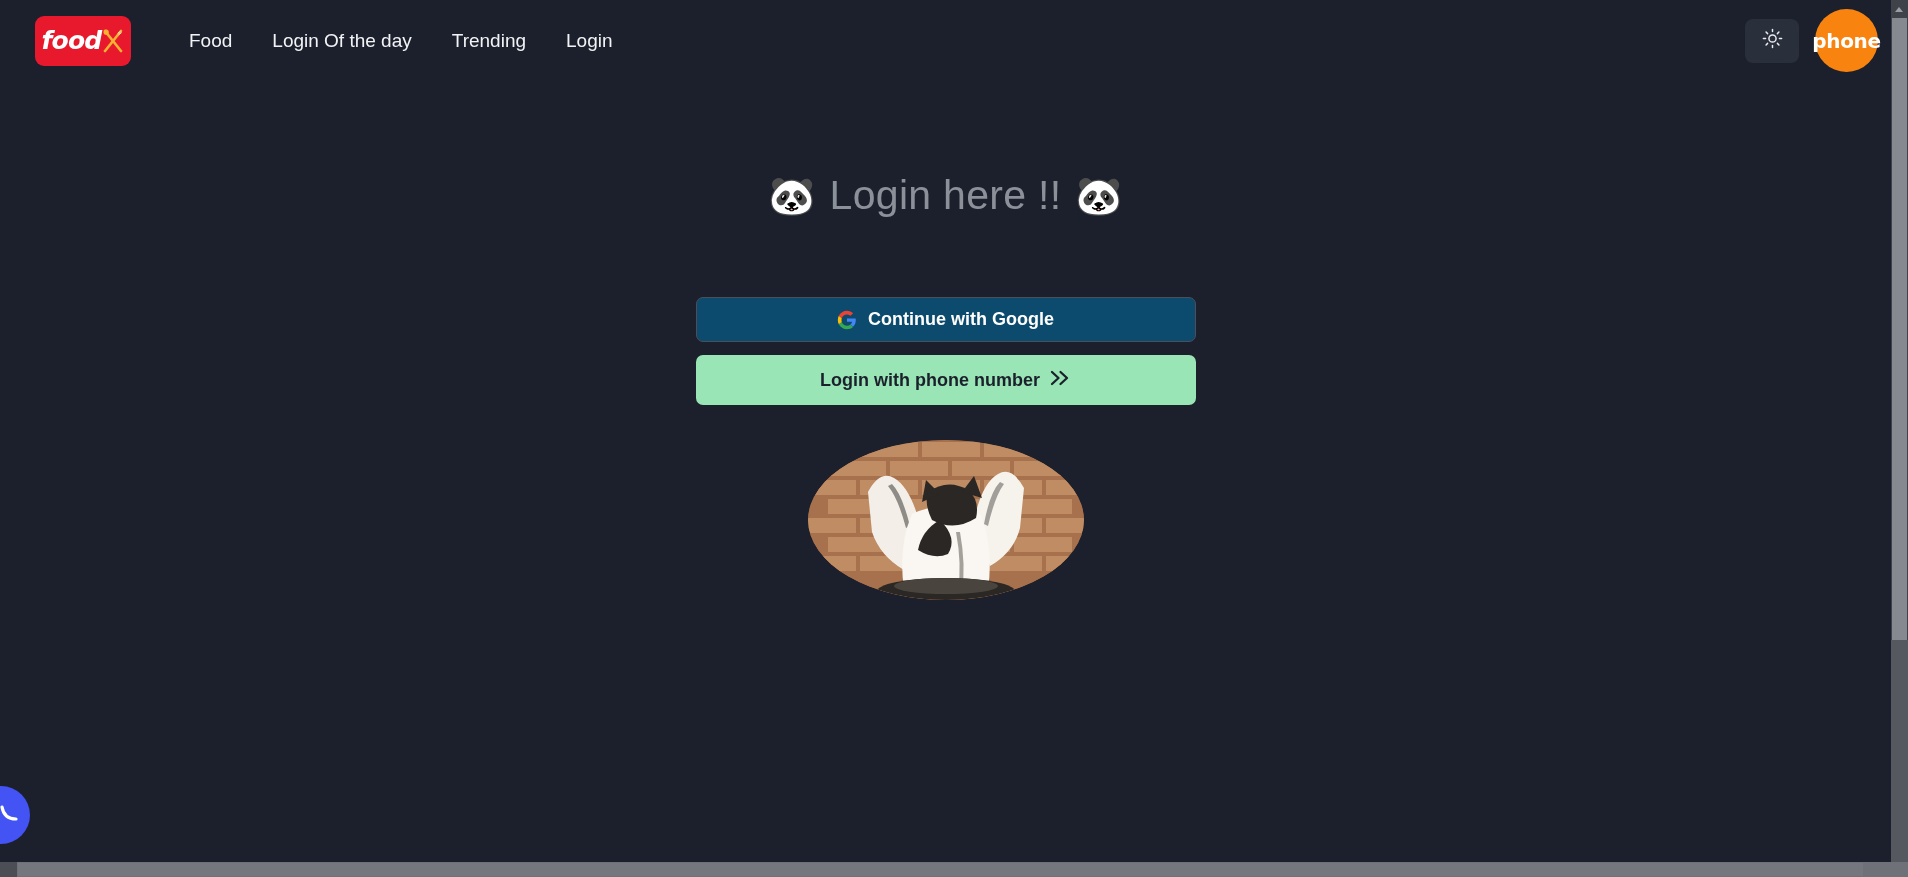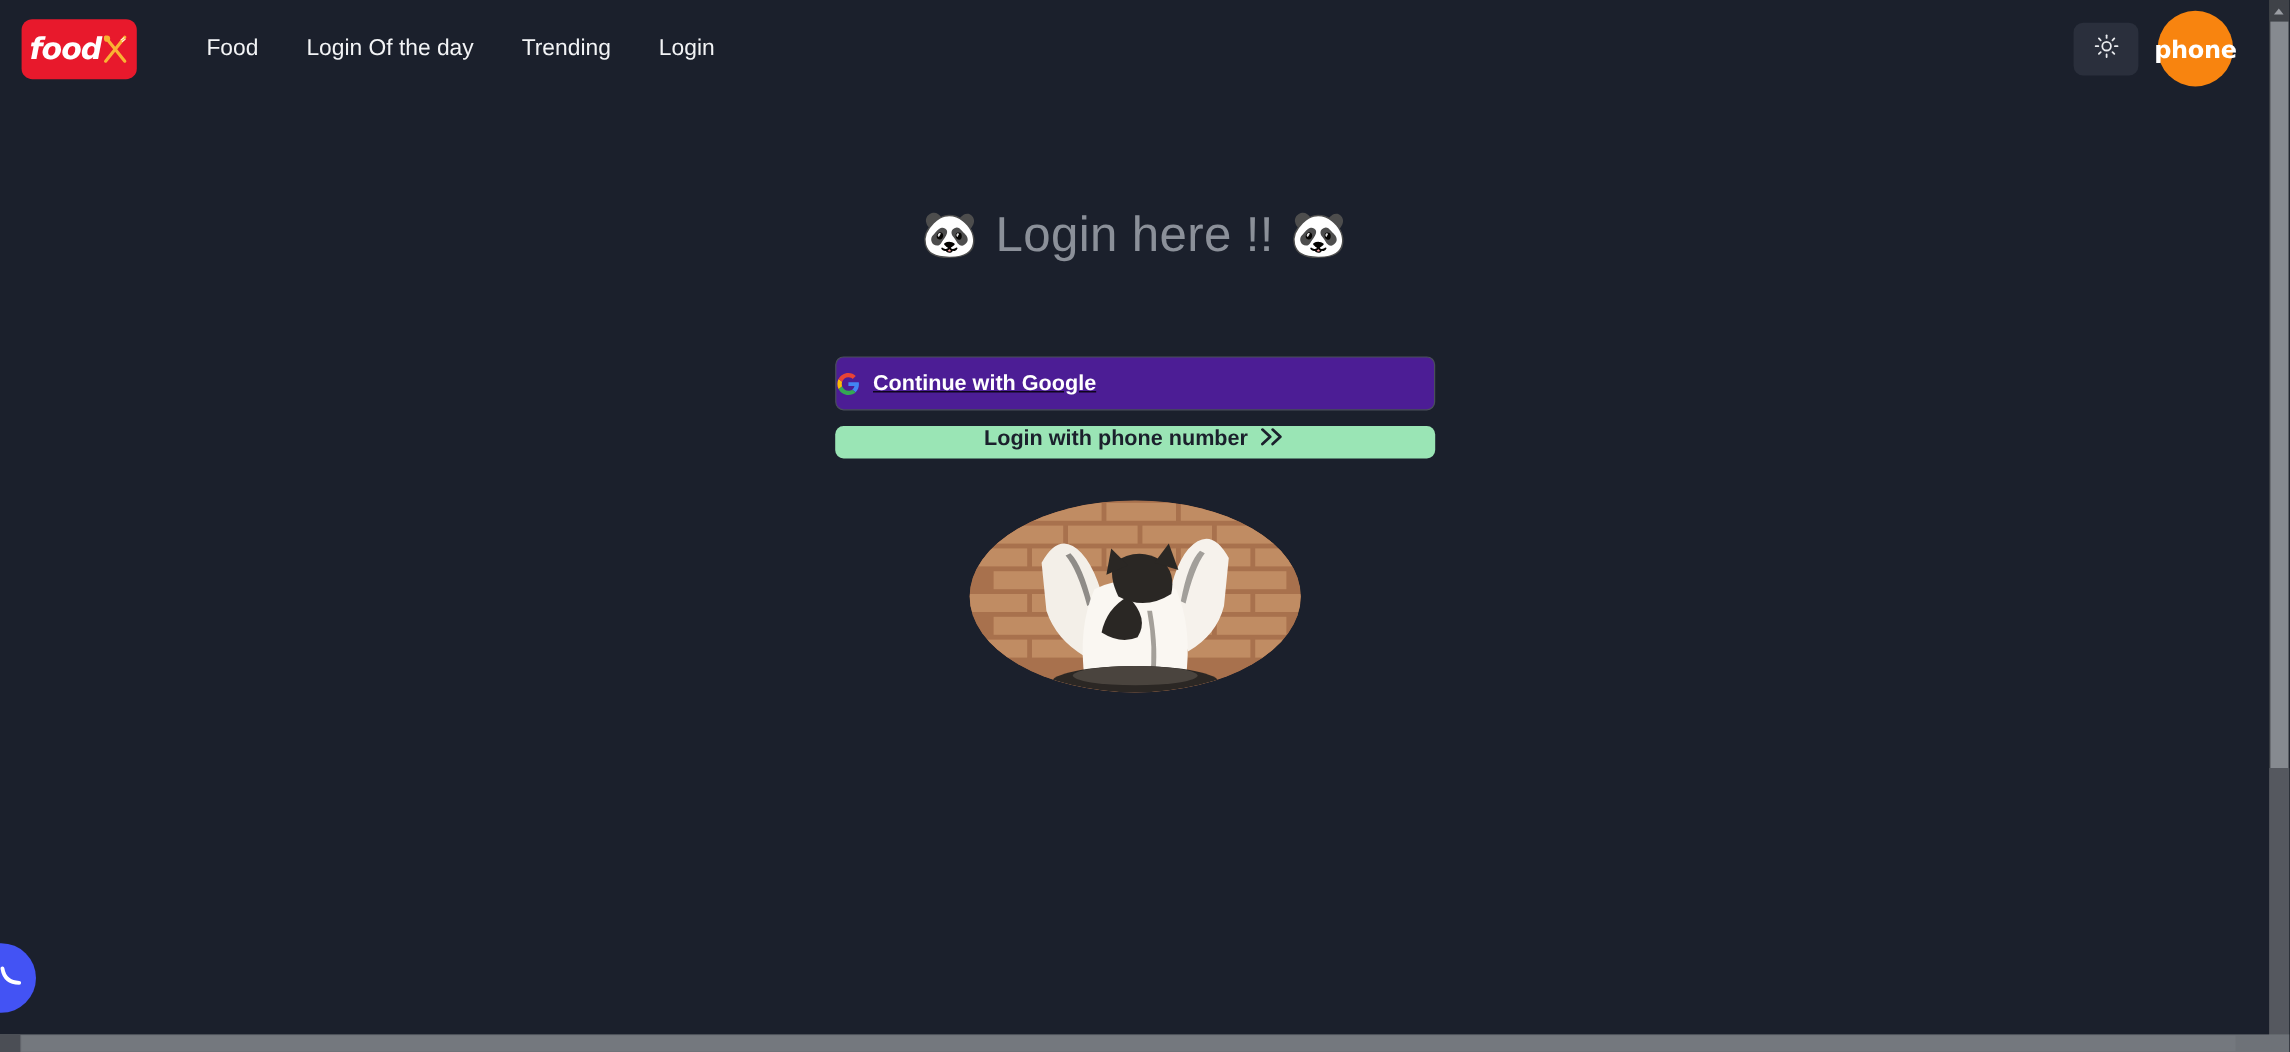--- a/index.html
+++ b/index.html
@@ -75,21 +75,21 @@
   .hscroll-thumb {
     position: absolute;
     left: 18px; top: 1px;
     width: 1845px; height: 13px;
     background: #74787e;
   }
 
   
   .navbar {
     position: absolute;
-    top: 0; left: 0;
+    top: 0; left: 17px;
     width: 1891px;
     height: 81px;
     display: flex;
     align-items: center;
     padding: 0 30px 0 18px;
     z-index: 20;
   }
 
   .logo {
     width: 96px;
@@ -207,45 +207,45 @@
     margin-top: 79px;
     display: flex;
     flex-direction: column;
     align-items: center;
     gap: 13px;
   }
 
   .google-btn {
     width: 500px;
     height: 45px;
-    background: #4c1d95;
+    background: #0c4a6e;
     border: 1px solid #4a4f5b;
     border-radius: 7px;
     display: flex;
     align-items: center;
+    justify-content: center;
     gap: 11px;
     cursor: pointer;
-    text-decoration: underline;
   }
   .google-btn-label {
     color: #ffffff;
     font-size: 18px;
     font-weight: bold;
     font-family: "Liberation Sans", sans-serif;
   }
   .g-icon { width: 20px; height: 20px; display: block; }
 
   .phone-btn {
     width: 500px;
-    height: 27px;
+    height: 50px;
     background: #9ae5b5;
     border: none;
     border-radius: 7px;
     display: flex;
-    align-items: flex-start;
+    align-items: center;
     justify-content: center;
     gap: 9px;
     cursor: pointer;
   }
   .phone-btn-label {
     color: #1b202c;
     font-size: 18px;
     font-weight: bold;
     font-family: "Liberation Sans", sans-serif;
   }

